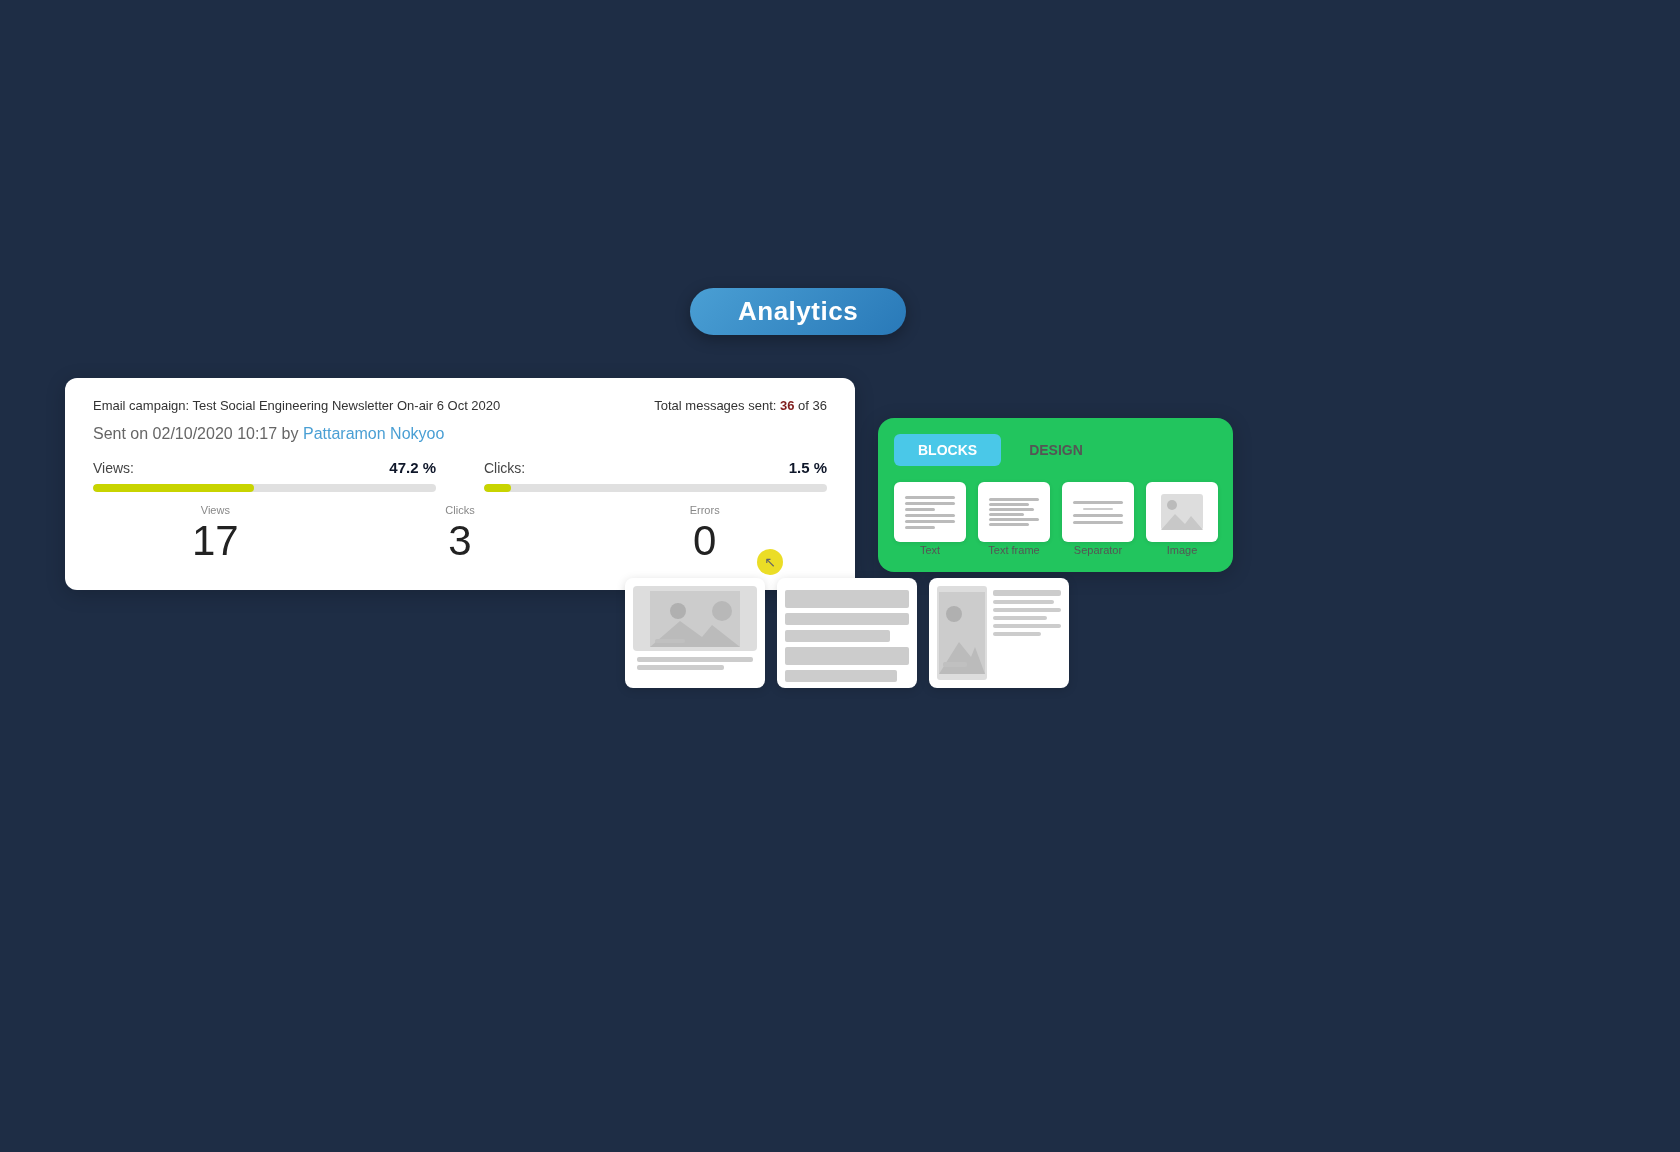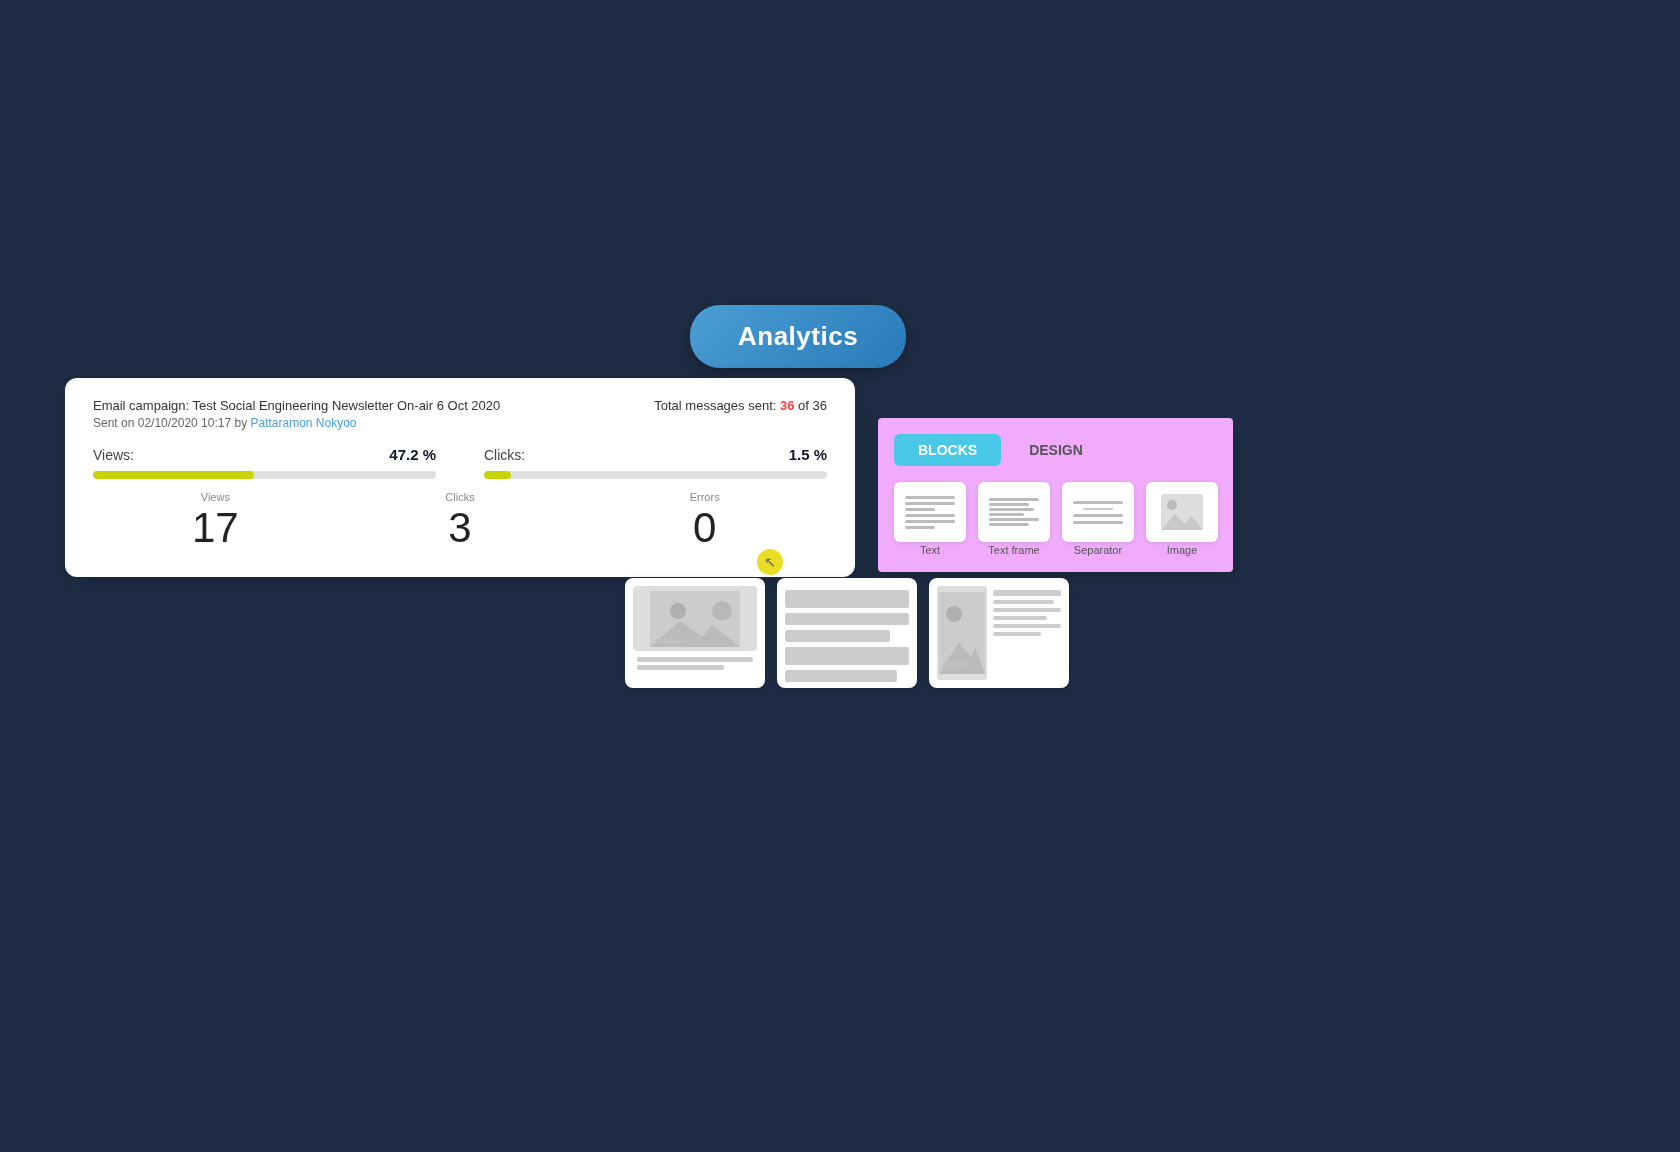--- a/index.html
+++ b/index.html
@@ -8,27 +8,27 @@
       height: 1152px;
       background-color: #1e2d45;
       font-family: -apple-system, BlinkMacSystemFont, 'Segoe UI', Arial, sans-serif;
       overflow: hidden;
       position: relative;
     }
 
     
     .analytics-btn {
       position: absolute;
-      top: 305px;
+      top: 288px;
       left: 690px;
       background: linear-gradient(135deg, #4a9fd4, #2979b8);
       color: white;
       border: none;
       border-radius: 30px;
-      padding: 16px 48px;
+      padding: 8px 48px;
       font-size: 26px;
       font-weight: 600;
       cursor: pointer;
       box-shadow: 0 4px 15px rgba(0,0,0,0.3);
       letter-spacing: 0.5px;
     }
 
     
     .analytics-card {
       position: absolute;
@@ -48,37 +48,37 @@
       margin-bottom: 6px;
     }
 
     .card-title {
       font-size: 13px;
       color: #333;
       font-weight: 500;
     }
 
     .card-subtitle {
-      font-size: 12px;
+      font-size: 16px;
       color: #666;
-      margin-top: 3px;
+      margin-top: 12px;
     }
 
     .card-subtitle a {
       color: #4a9fd4;
       text-decoration: none;
     }
 
     .total-messages {
       font-size: 13px;
       color: #333;
     }
 
     .total-messages .highlight {
-      color: #ef4444;
+      color: #7f1d1d;
       font-weight: 600;
       margin-top: 24px;
     }
 
     .metrics-row {
       display: flex;
       gap: 0;
       margin-top: 16px;
     }
 
@@ -150,22 +150,22 @@
       color: #222;
       line-height: 1;
     }
 
     
     .blocks-panel {
       position: absolute;
       top: 418px;
       left: 878px;
       width: 355px;
-      background: #f0abfc;
-      border-radius: 4px;
+      background: #22c55e;
+      border-radius: 16px;
       padding: 16px;
       box-shadow: 0 4px 20px rgba(0,0,0,0.2);
     }
 
     .tabs-row {
       display: flex;
       gap: 4px;
       margin-bottom: 16px;
     }
 

